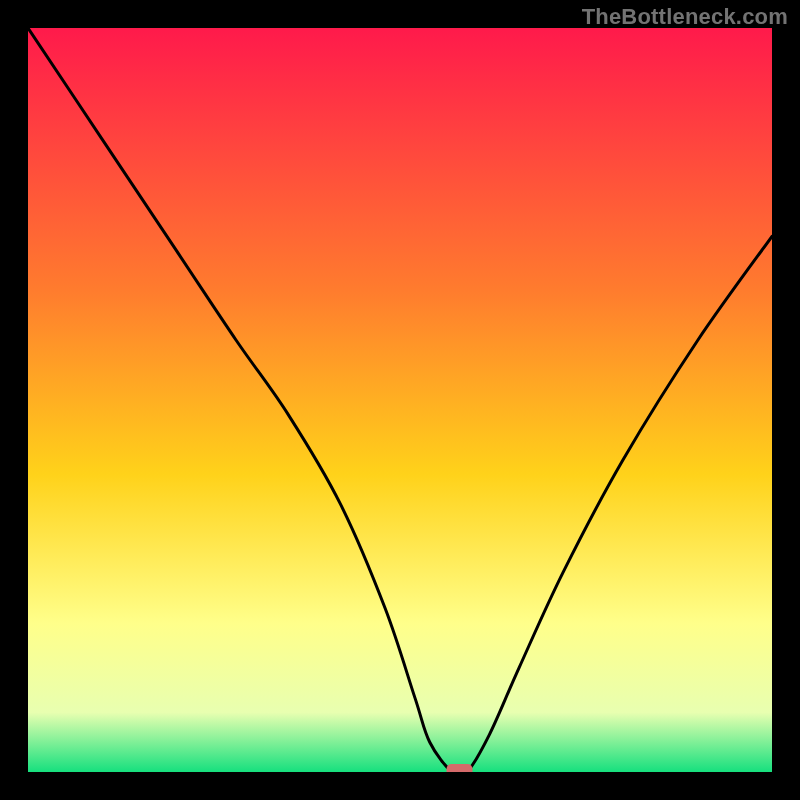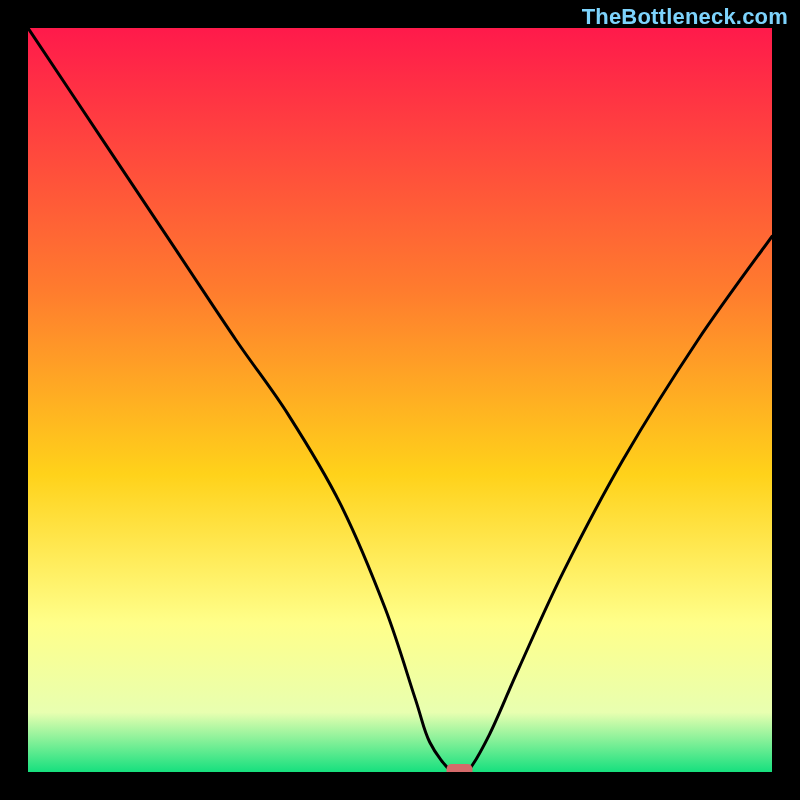--- a/index.html
+++ b/index.html
@@ -14,21 +14,21 @@
   .frame {
     position: relative;
     width: 800px;
     height: 800px;
     box-sizing: border-box;
   }
   .watermark {
     position: absolute;
     top: 4px;
     right: 12px;
-    color: #7dd3fc;
+    color: #737373;
     font-size: 22px;
     font-weight: 600;
     letter-spacing: 0.2px;
     user-select: none;
   }
   .plot-area {
     position: absolute;
     left: 28px;
     top: 28px;
     width: 744px;

